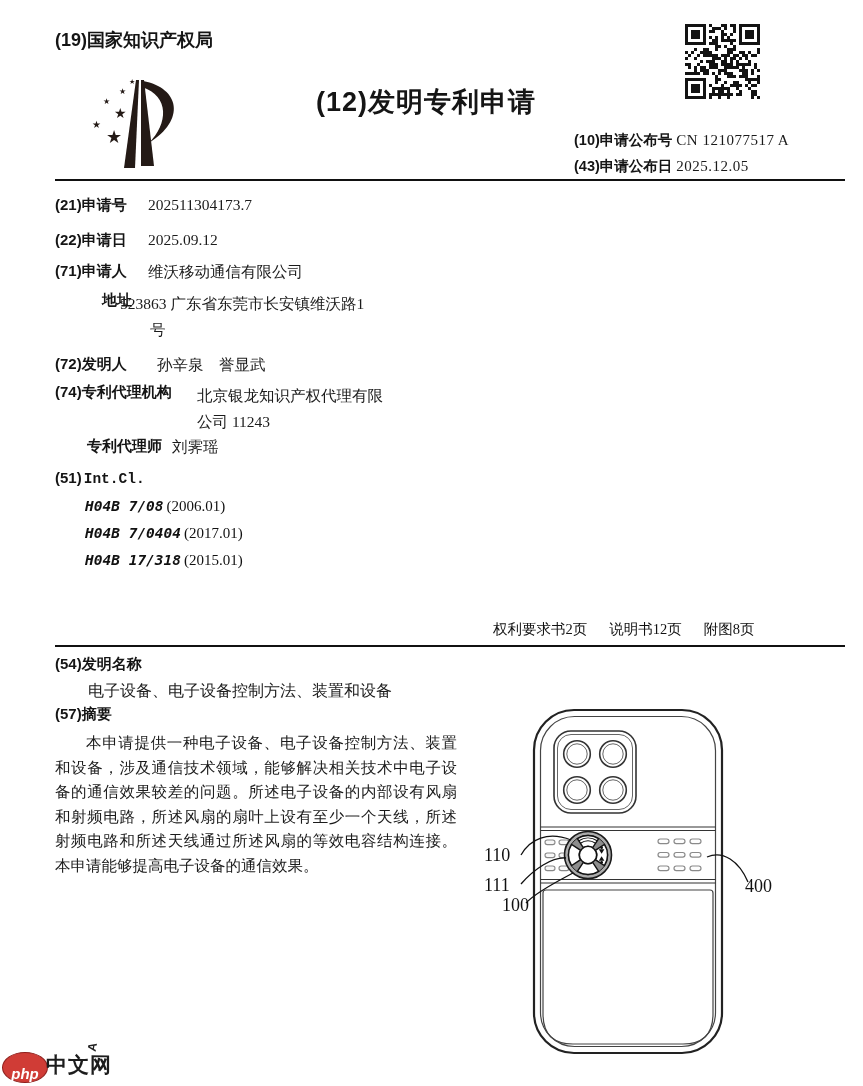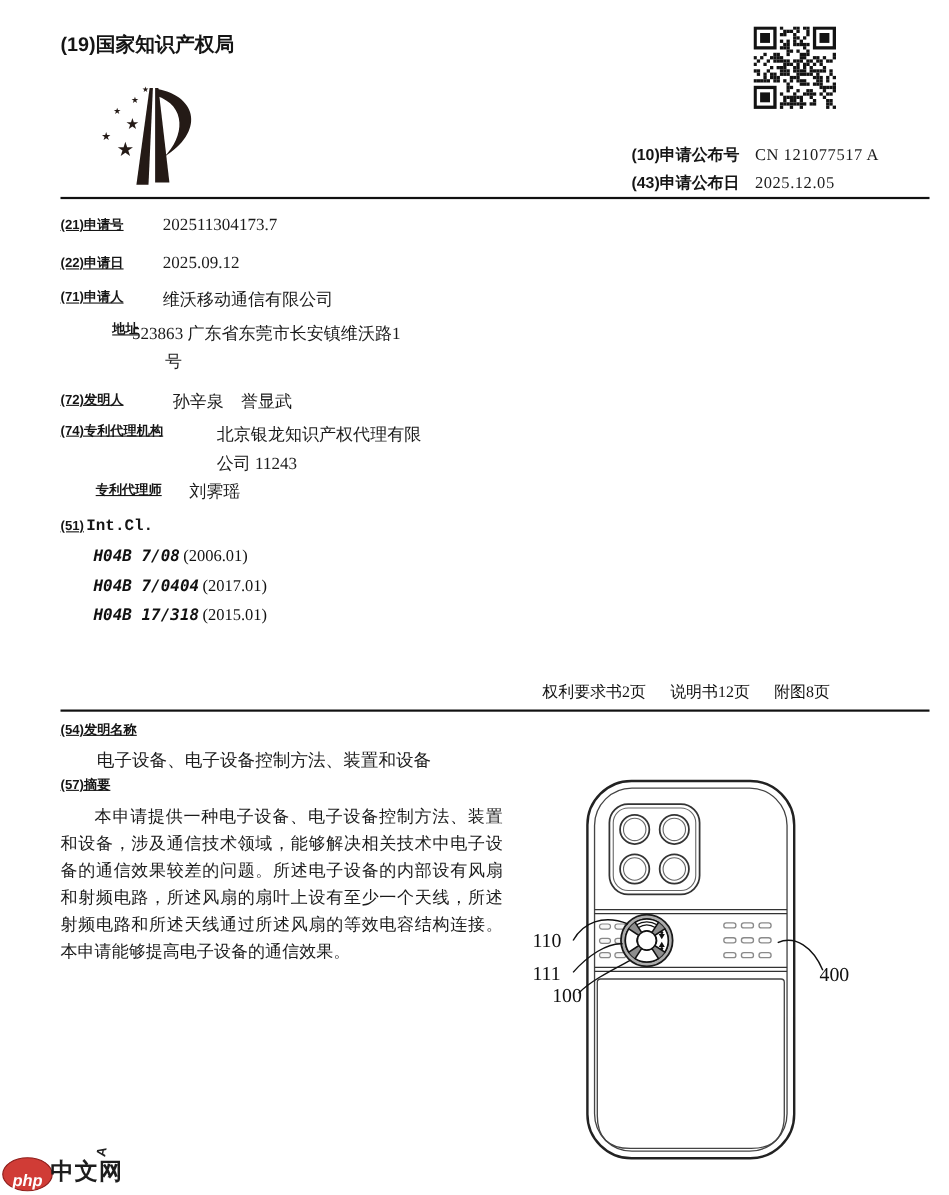--- a/index.html
+++ b/index.html
@@ -3,23 +3,23 @@
 <meta charset="utf-8">
 <style>
   html,body{margin:0;padding:0;background:#fff;}
   .page{position:relative;width:863px;height:1086px;background:#ffffff;color:#111;overflow:hidden;}
   .abs{position:absolute;white-space:nowrap;}
   .lbl{font-family:"Liberation Sans",sans-serif;font-weight:700;color:#151515;}
   .val{font-family:"Liberation Serif","DejaVu Serif",serif;color:#1b1b1b;}
   .office{font-size:18px;}
   .doctype{font-size:27px;letter-spacing:1px;}
   .publbl{font-size:14.5px;margin-left:16px;}
-  .pubval{font-size:15px;letter-spacing:0.5px;margin-left:14px;}
+  .pubval{font-size:15px;letter-spacing:0.5px;margin-left:4px;}
   .rule{position:absolute;background:#111;height:2.2px;}
-  .b-lbl{font-size:12px;text-decoration:underline;}
+  .b-lbl{font-size:15px;}
   .b-val{font-size:15.5px;}
   .wrapblock{white-space:normal;line-height:26px;}
   .mono{font-family:"Liberation Mono","DejaVu Sans Mono",monospace;}
   .cls-code{font-family:"DejaVu Sans Mono","Liberation Mono",monospace;font-style:italic;font-weight:700;font-size:14.5px;}
   .cls-ver{font-family:"Liberation Serif","DejaVu Serif",serif;font-size:15px;margin-left:3px;}
   .pages{font-family:"Liberation Serif","DejaVu Serif",serif;font-size:14.5px;}
   .pages span{margin-right:22px;}
   .abstract{white-space:normal;width:402px;font-size:15.5px;line-height:24.6px;text-align:justify;text-indent:2em;font-family:"Liberation Serif","DejaVu Serif",serif;color:#1b1b1b;}
   .invtitle{font-size:16px;}
   .figlabel{font-family:"Liberation Serif","DejaVu Serif",serif;}
@@ -43,20 +43,21 @@
       <path d="M57,5 C94,12 100,44 63,67 C82,48 84,20 56,11 Z" fill="#241a16"></path>
     </svg>
     <span class="star" style="left:20px;top:52px;font-size:18px;">★</span>
     <span class="star" style="left:6px;top:44px;font-size:10px;">★</span>
     <span class="star" style="left:28px;top:30px;font-size:14px;">★</span>
     <span class="star" style="left:17px;top:22px;font-size:8px;">★</span>
     <span class="star" style="left:33px;top:12px;font-size:8px;">★</span>
     <span class="star" style="left:43px;top:3px;font-size:7px;">★</span>
   </div>
 
+  <div class="abs lbl doctype" style="left:316px;top:84px;">(12)发明专利申请</div>
 
   <svg class="abs" style="left:685px;top:24px;" width="75" height="75" viewBox="0 0 75 75" id="qr">
       <rect x="24" y="0" width="3" height="3" fill="#131313"></rect>
       <rect x="36" y="0" width="3" height="3" fill="#131313"></rect>
       <rect x="39" y="0" width="3" height="3" fill="#131313"></rect>
       <rect x="45" y="0" width="3" height="3" fill="#131313"></rect>
       <rect x="48" y="0" width="3" height="3" fill="#131313"></rect>
       <rect x="27" y="3" width="3" height="3" fill="#131313"></rect>
       <rect x="30" y="3" width="3" height="3" fill="#131313"></rect>
       <rect x="33" y="3" width="3" height="3" fill="#131313"></rect>

